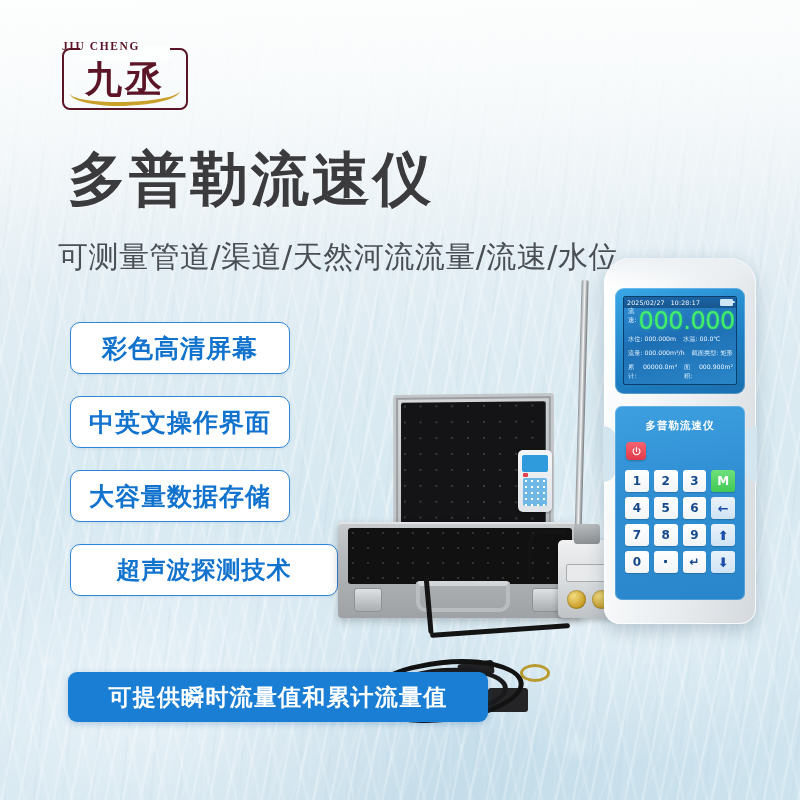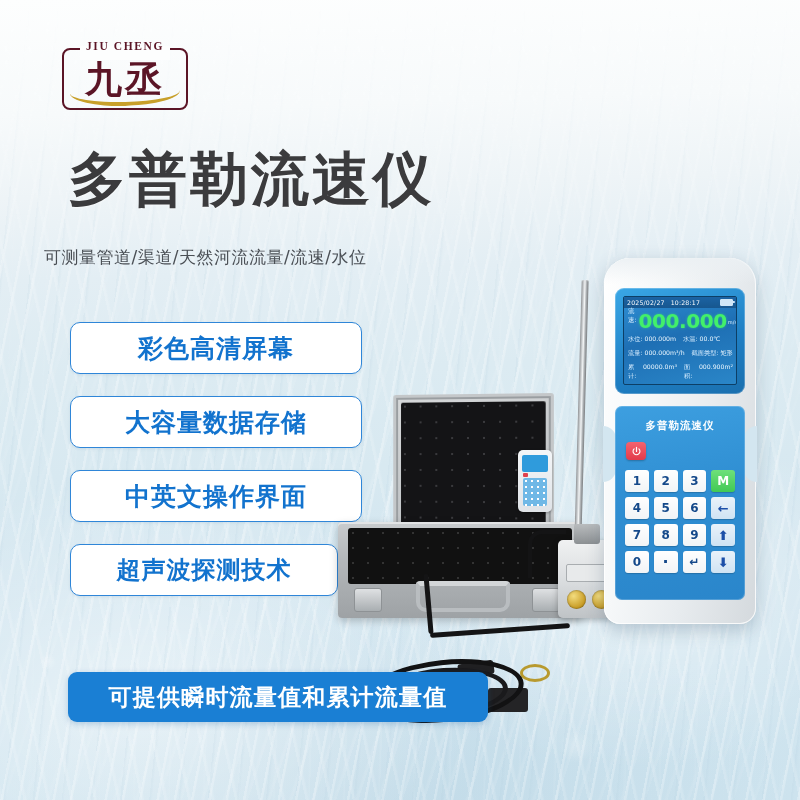--- a/index.html
+++ b/index.html
@@ -73,21 +73,21 @@
     position: absolute; inset: 0;
     border: 2.5px solid #5b1526;
     border-radius: 8px;
   }
   .logo-notch {
     position: absolute; top: -2px; left: 18px; right: 18px; height: 14px;
     background: #fdfefe;
   }
   .logo-en {
     position: absolute; top: -8px; left: 0; right: 0;
-    text-align: center;
+    text-align: left;
     font-size: 11.5px; letter-spacing: 1.6px;
     color: #5b1526; font-weight: 700;
     font-family: "Liberation Serif", serif;
   }
   .logo-cn {
     position: absolute; left: 0; right: 0; top: 12px;
     text-align: center;
     font-size: 37px; line-height: 40px;
     font-weight: 700; color: #5b1526;
     letter-spacing: 3px;
@@ -103,34 +103,34 @@
   
   #headline {
     position: absolute; left: 68px; top: 146px;
     font-size: 58px; line-height: 66px;
     font-weight: 800; color: #3b3b3d;
     letter-spacing: 3px;
     font-family: "DejaVu Sans", "Liberation Sans", sans-serif;
     text-shadow: 0 1px 2px rgba(255,255,255,.6);
   }
   #subhead {
-    position: absolute; left: 44px; top: 240px;
-    font-size: 17px; line-height: 34px;
+    position: absolute; left: 58px; top: 240px;
+    font-size: 30px; line-height: 34px;
     color: #4a4f55; letter-spacing: .5px;
     font-family: "DejaVu Sans", "Liberation Sans", sans-serif;
   }
 
   
   #features {
     position: absolute; left: 70px; top: 322px;
     display: flex; flex-direction: column; gap: 22px;
   }
   .pill {
     box-sizing: border-box;
-    width: 292px; height: 52px;
+    width: 220px; height: 52px;
     background: #ffffff;
     border: 1.6px solid #2f86d8;
     border-radius: 10px;
     display: flex; align-items: center; justify-content: center;
     color: #1273ce;
     font-size: 25px; font-weight: 700;
     letter-spacing: 1px;
     font-family: "DejaVu Sans", "Liberation Sans", sans-serif;
     box-shadow: 0 1px 3px rgba(40,90,140,.10);
   }
@@ -339,21 +339,21 @@
   .lcd-batt::after {
     content:""; position:absolute; right:-2.5px; top:1px;
     width:1.5px; height:2.5px; background:#cfe6f7; border-radius:0 1px 1px 0;
   }
   .lcd-row { position: absolute; left: 4px; right: 3px; display: flex; align-items: flex-end; color: #eaf6ff; }
   .lcd-row .lab { color: #d7edff; font-size: 6.2px; margin-right: 2px; }
   .lcd-row .val { color: #eaf6ff; font-size: 6.2px; }
   .lcd-row .unit { font-size: 5px; }
   .row-main { top: 15px; }
   .row-main .big {
-    font-size: 20px; font-weight: 700; color: #42f06a;
+    font-size: 24px; font-weight: 400; color: #42f06a;
     letter-spacing: -.4px; line-height: 18px;
     text-shadow: 0 0 3px rgba(66,240,106,.55);
   }
   .row-main .lab { font-size: 6.4px; position: relative; top: -5px; }
   .row-main .unit { color: #d9efff; position: relative; top: -5px; margin-left: 1px; }
   .row2 { top: 38px; }
   .row3 { top: 52px; }
   .row4 { top: 66px; }
   .lcd-cell { display: flex; align-items: baseline; }
   .lcd-cell.second { margin-left: 7px; }
@@ -420,22 +420,22 @@
     <div class="logo-en">JIU CHENG</div>
     <div class="logo-cn">九丞</div>
     <div class="logo-swoosh"></div>
   </div>
 
   <div id="headline">多普勒流速仪</div>
   <div id="subhead">可测量管道/渠道/天然河流流量/流速/水位</div>
 
   <div id="features">
     <div class="pill">彩色高清屏幕</div>
+    <div class="pill">中英文操作界面</div>
     <div class="pill">大容量数据存储</div>
-    <div class="pill">中英文操作界面</div>
     <div class="pill wide">超声波探测技术</div>
   </div>
 
   <div id="case">
     <div class="case-lid">
       <div class="foam-pad"></div>
     </div>
     <div class="mini-device">
       <div class="mini-screen"></div>
       <div class="mini-pwr"></div>

